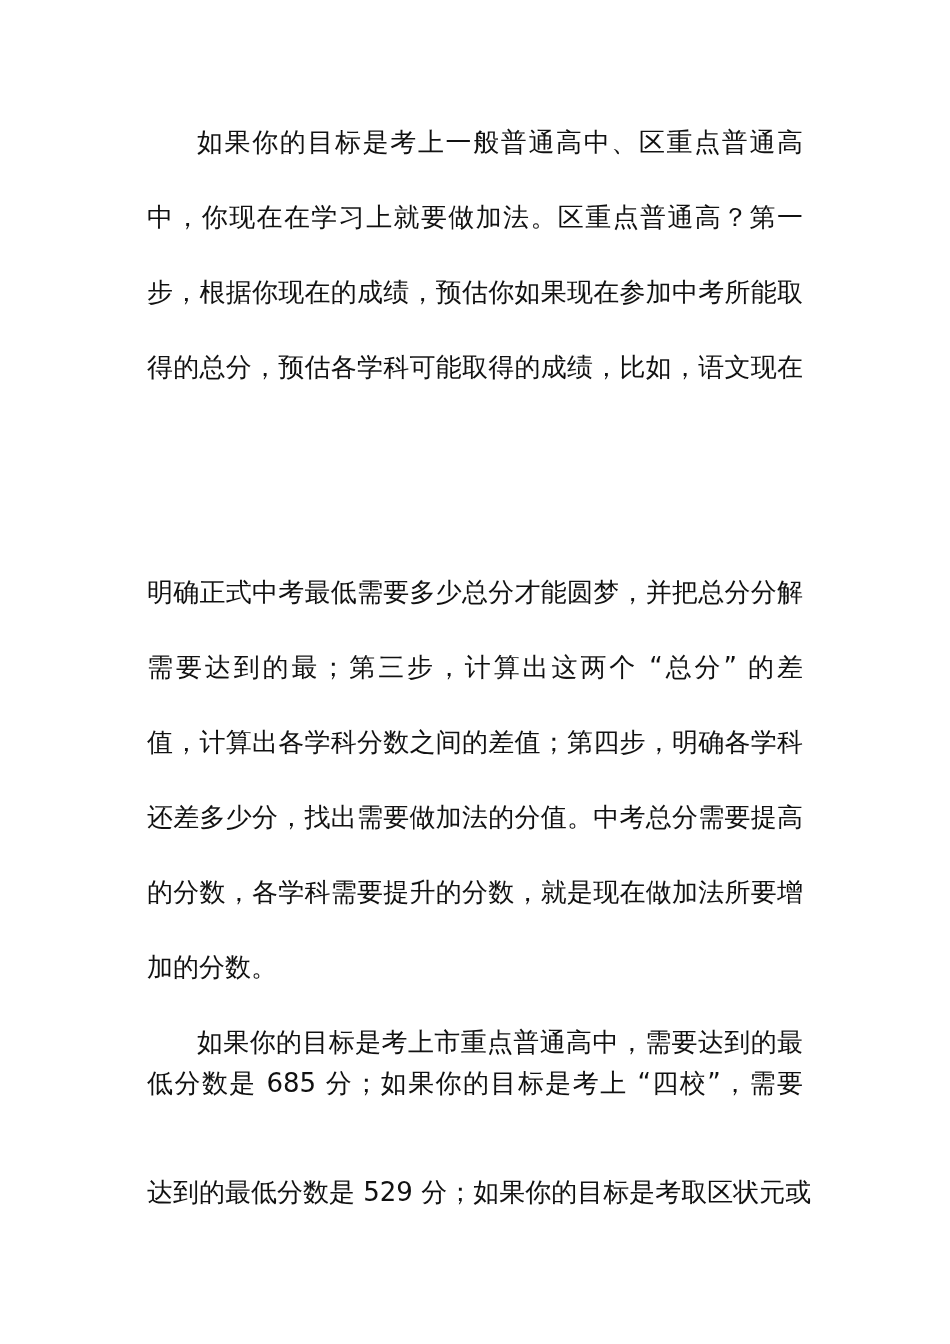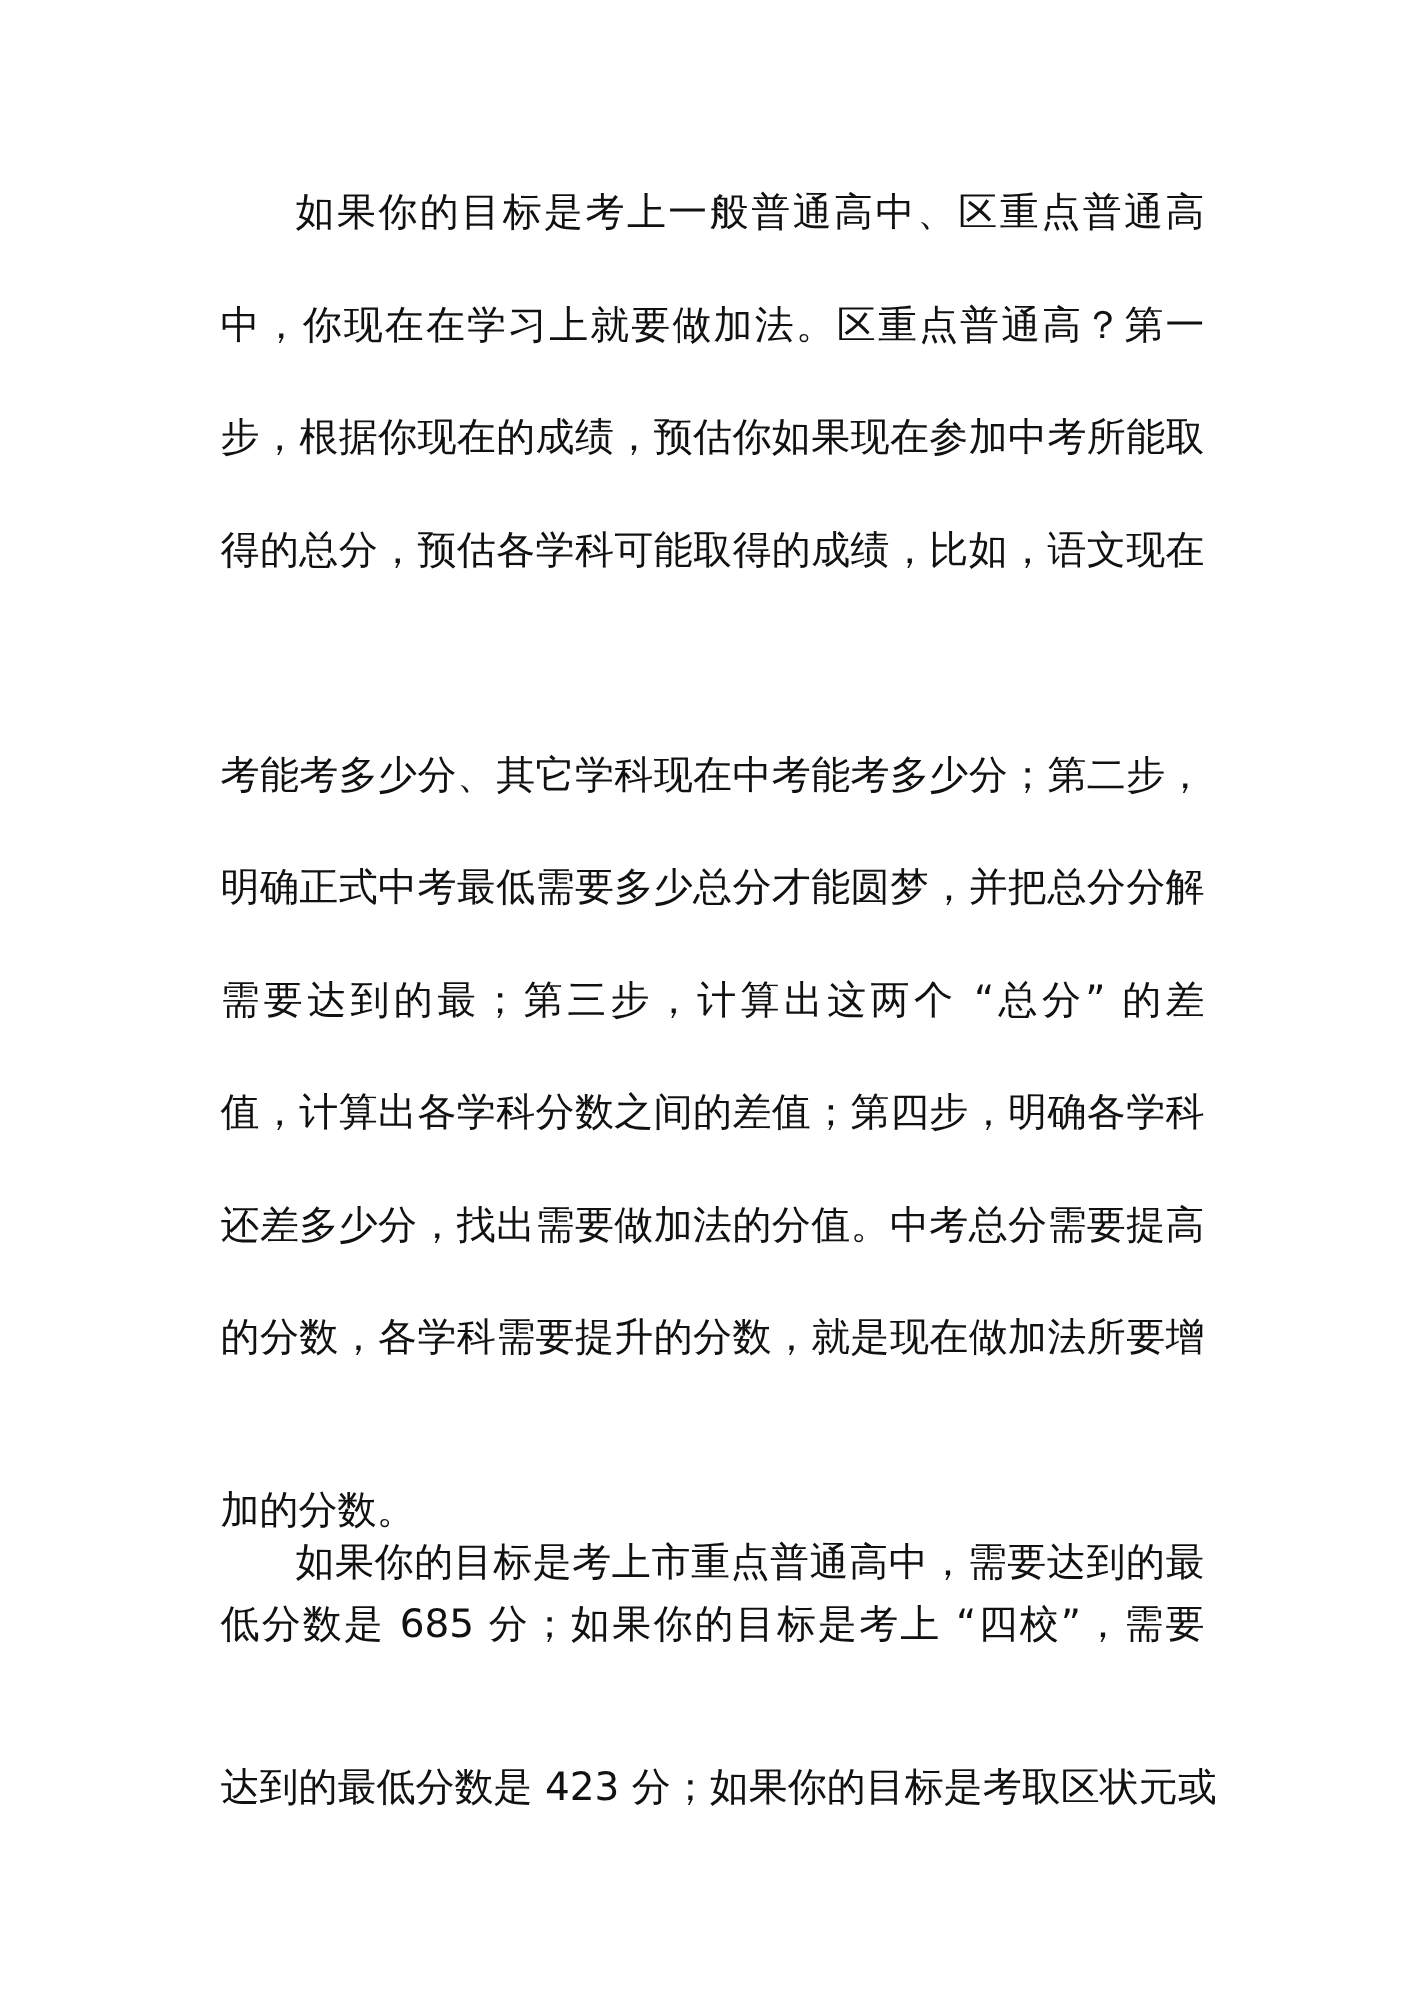--- a/index.html
+++ b/index.html
@@ -29,40 +29,38 @@
       width: 656px;
       font-size: 26px;
       line-height: 30px;
       white-space: nowrap;
       text-align: justify;
       text-align-last: justify;
       letter-spacing: 0px;
     }
     .line.last {
       text-align-last: left;
-      margin-top: 40px;
     }
     .line.indent {
       left: 197px;
       width: 606px;
     }
   </style>
 </head>
 <body>
 
 <div class="page">
 
   <div class="line indent" style="top:127px">如果你的目标是考上一般普通高中、区重点普通高</div>
   <div class="line" style="top:202px">中，你现在在学习上就要做加法。区重点普通高？第一</div>
   <div class="line" style="top:277px">步，根据你现在的成绩，预估你如果现在参加中考所能取</div>
   <div class="line" style="top:352px">得的总分，预估各学科可能取得的成绩，比如，语文现在</div>
-  <div class="line" style="top:502px">考能考多少分、其它学科现在中考能考多少分；第二步，</div>
   <div class="line" style="top:577px">明确正式中考最低需要多少总分才能圆梦，并把总分分解</div>
   <div class="line" style="top:652px">需要达到的最；第三步，计算出这两个 “总分” 的差</div>
   <div class="line" style="top:727px">值，计算出各学科分数之间的差值；第四步，明确各学科</div>
   <div class="line" style="top:802px">还差多少分，找出需要做加法的分值。中考总分需要提高</div>
   <div class="line" style="top:877px">的分数，各学科需要提升的分数，就是现在做加法所要增</div>
   <div class="line last" style="top:952px">加的分数。</div>
 
   <div class="line indent" style="top:1027px">如果你的目标是考上市重点普通高中，需要达到的最</div>
   <div class="line" style="top:1068px">低分数是 685 分；如果你的目标是考上 “四校”，需要</div>
-  <div class="line" style="top:1177px">达到的最低分数是 423 分；如果你的目标是考取区状元或</div>
+  <div class="line" style="top:1177px">达到的最低分数是 529 分；如果你的目标是考取区状元或</div>
 </div>
 
 </body></html>

